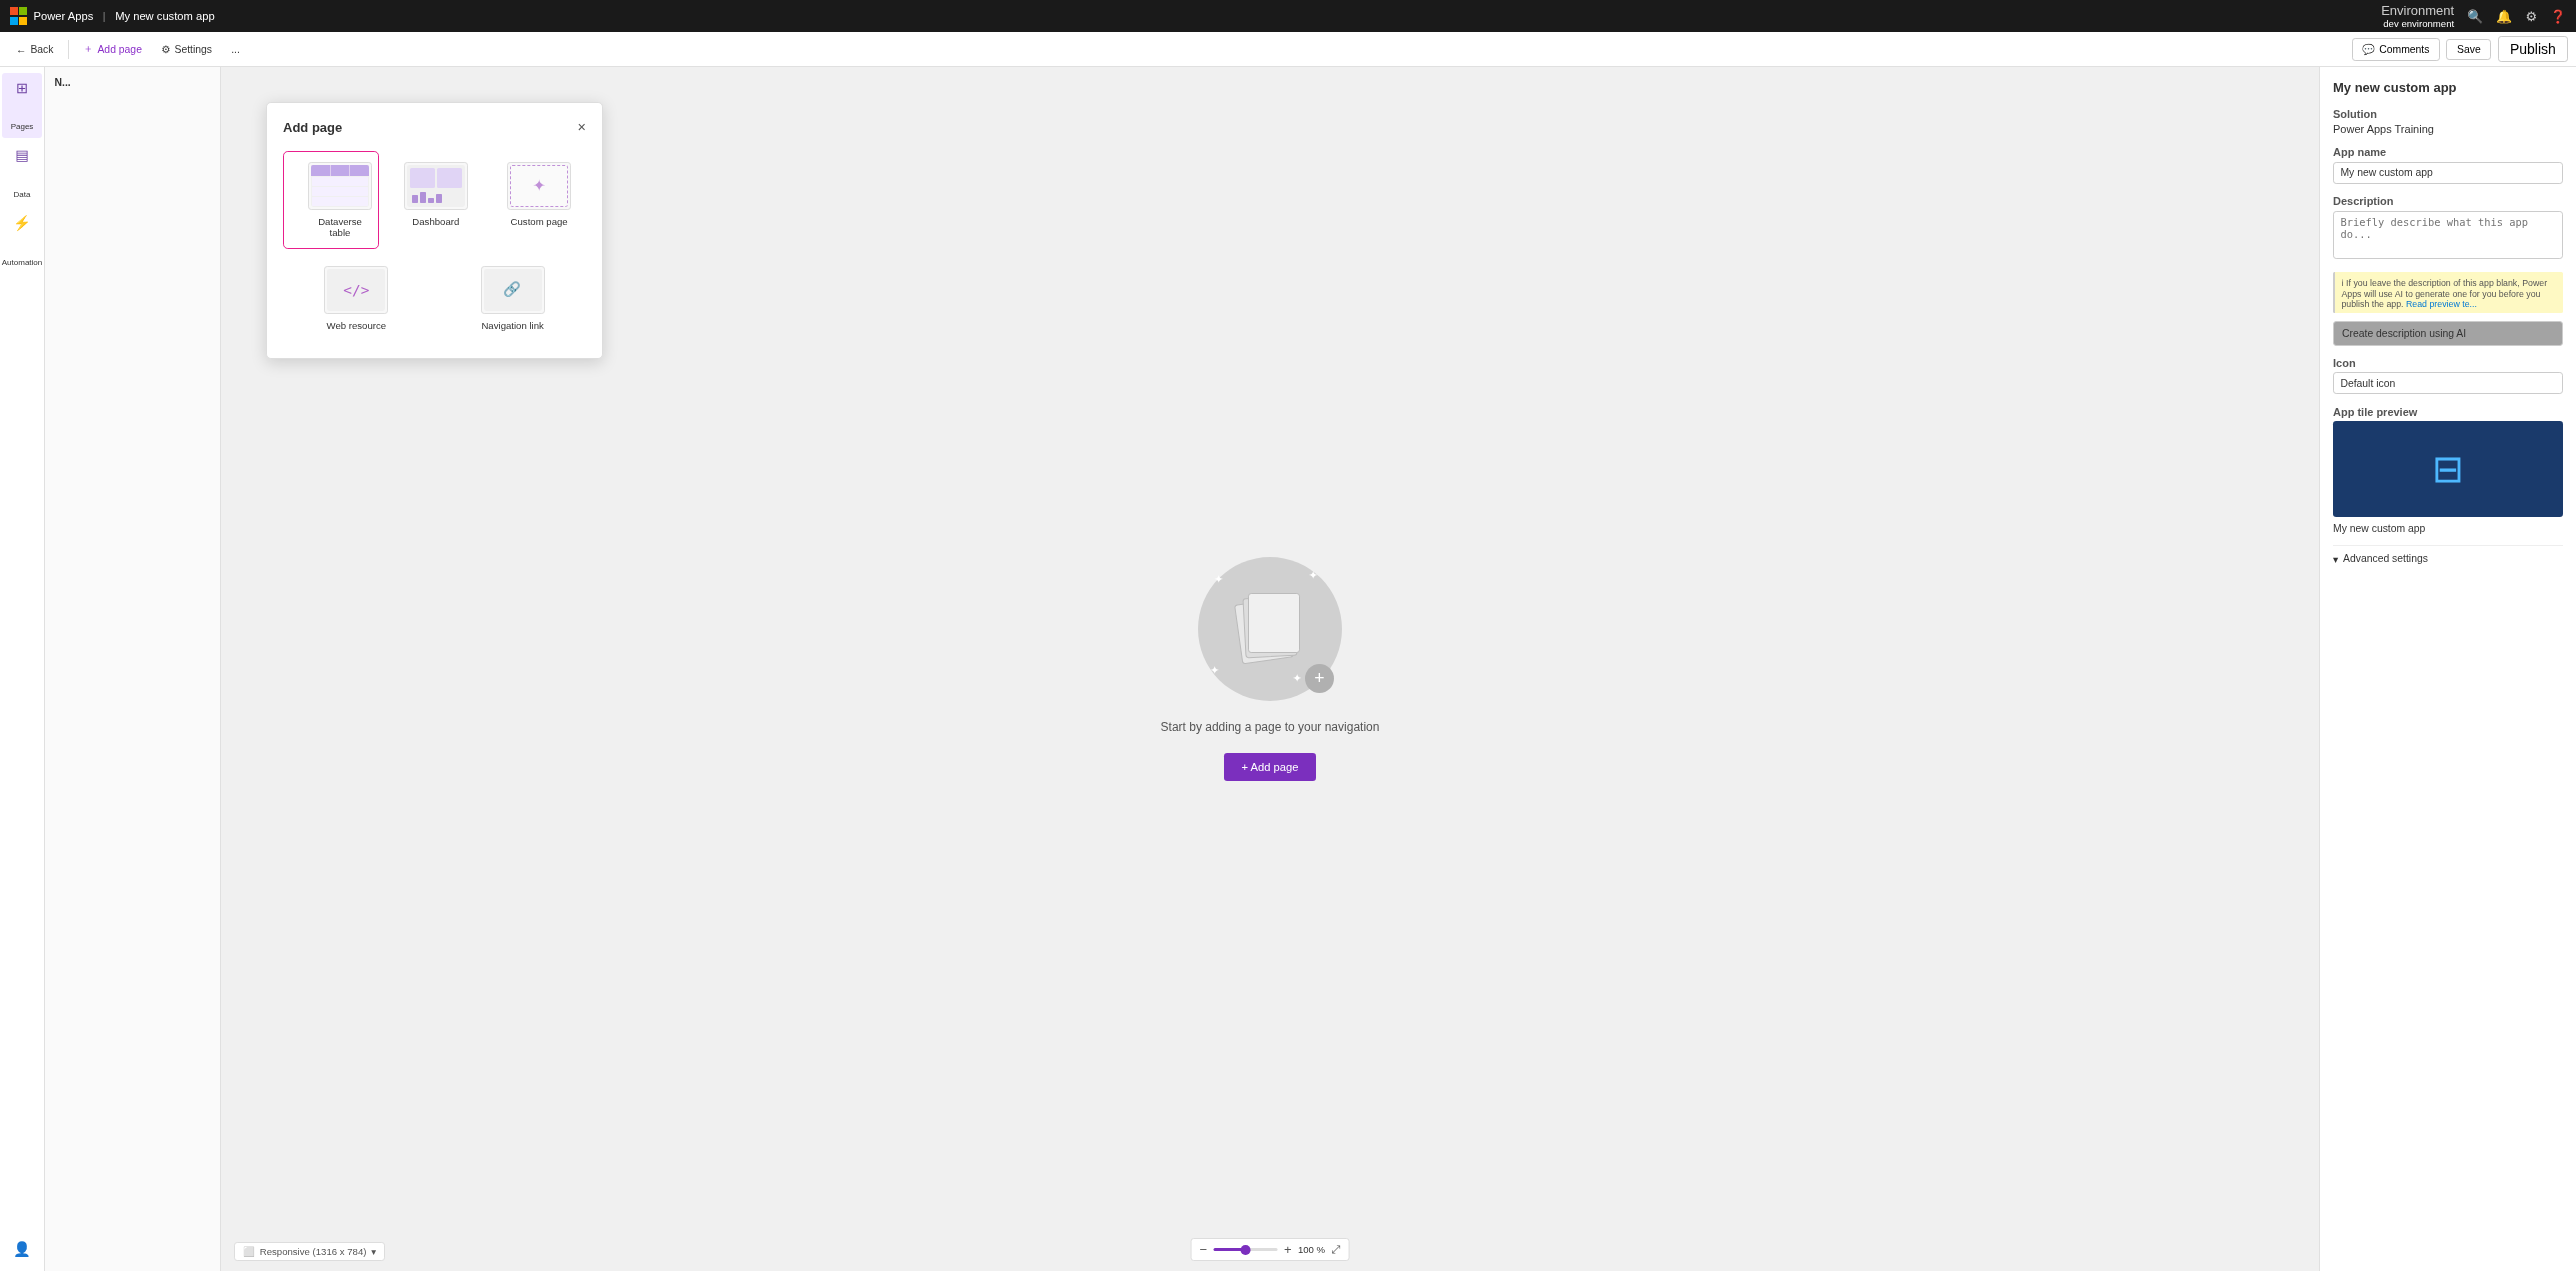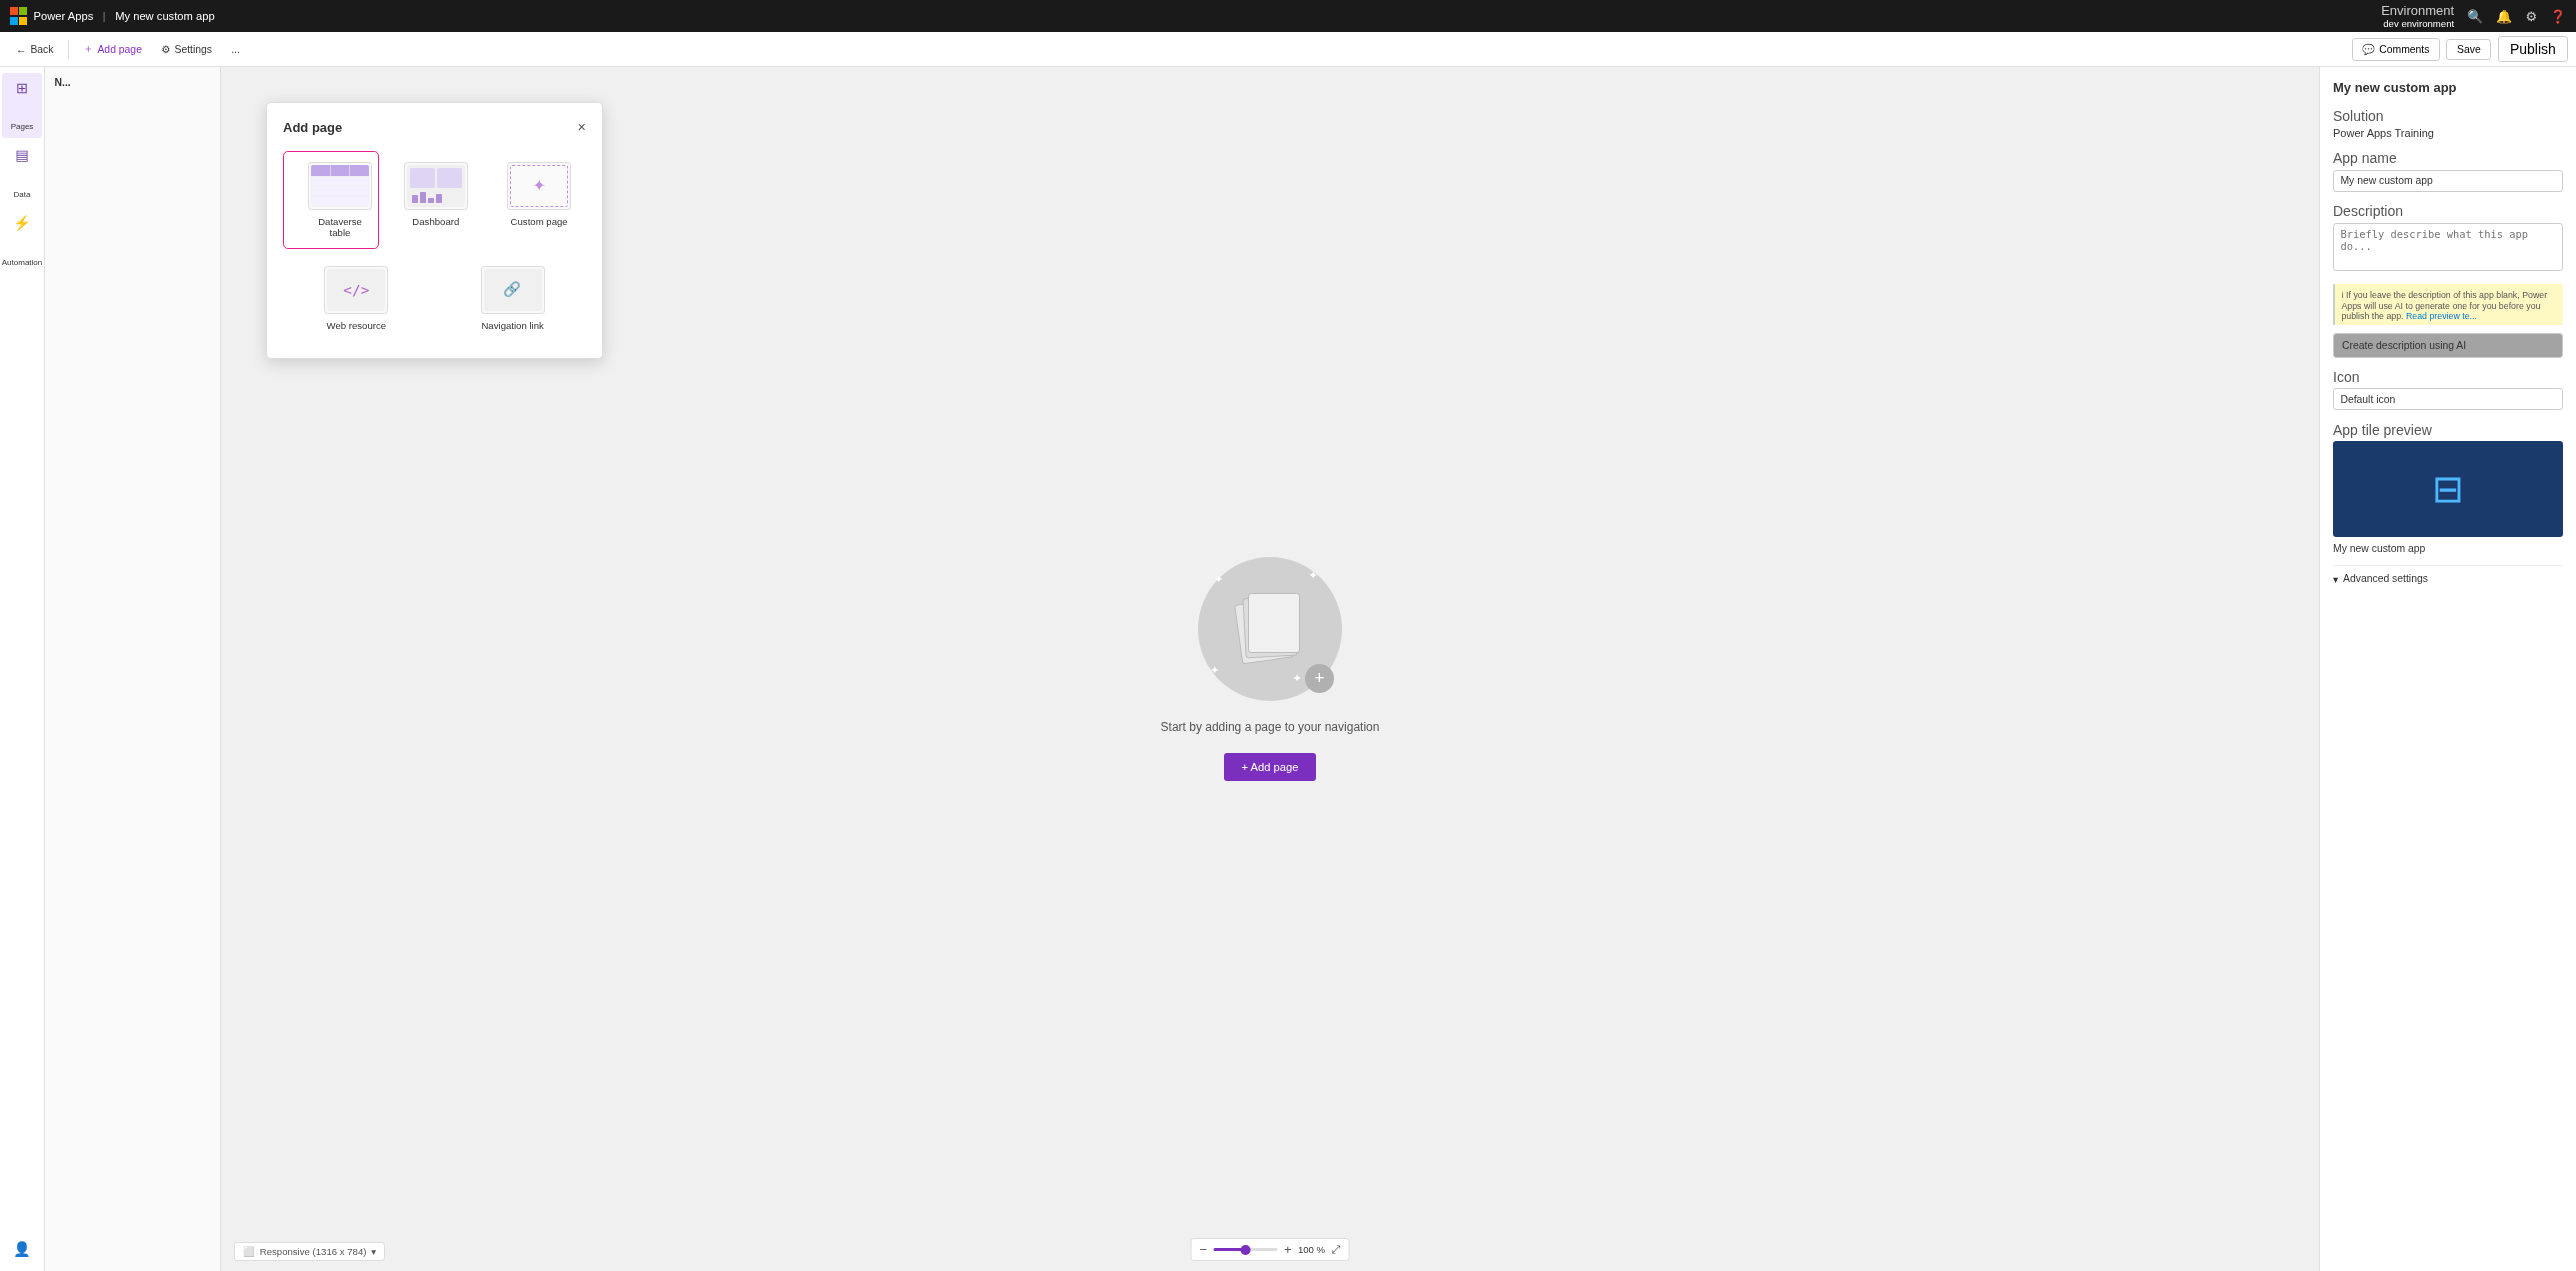--- a/index.html
+++ b/index.html
@@ -144,21 +144,21 @@
     
     .right-panel {
       width: 257px;
       background: #fff;
       border-left: 0.8px solid #e0e0e0;
       padding: 13px;
       overflow-y: auto;
     }
     .right-panel-title { font-size: 13px; font-weight: 600; color: #333; margin-bottom: 13px; }
     .field-group { margin-bottom: 11.2px; }
-    .field-label { font-size: 14px; color: #555; margin-bottom: 3.2px; font-weight: 400; }
+    .field-label { font-size: 11px; color: #555; margin-bottom: 3.2px; font-weight: 700; }
     .field-value { font-size: 11px; color: #333; }
     .field-input {
       width: 100%; border: 0.8px solid #ccc; border-radius: 3.2px;
       padding: 4.8px 6.4px; font-size: 10.4px; color: #333; background: #fff;
     }
     .field-textarea {
       width: 100%; border: 0.8px solid #ccc; border-radius: 3.2px;
       padding: 4.8px 6.4px; font-size: 10.4px; color: #aaa; background: #fff;
       height: 48px; resize: none;
     }

